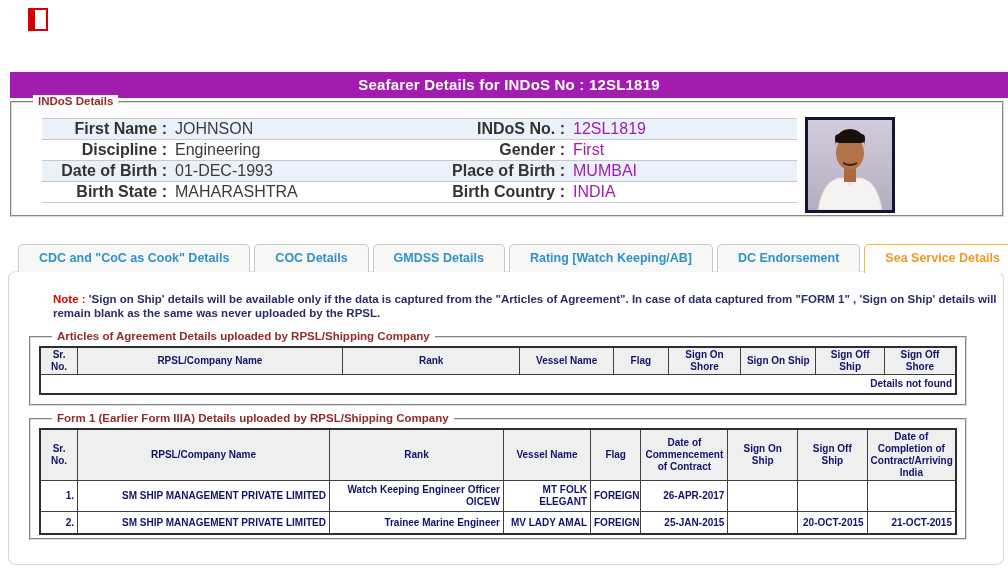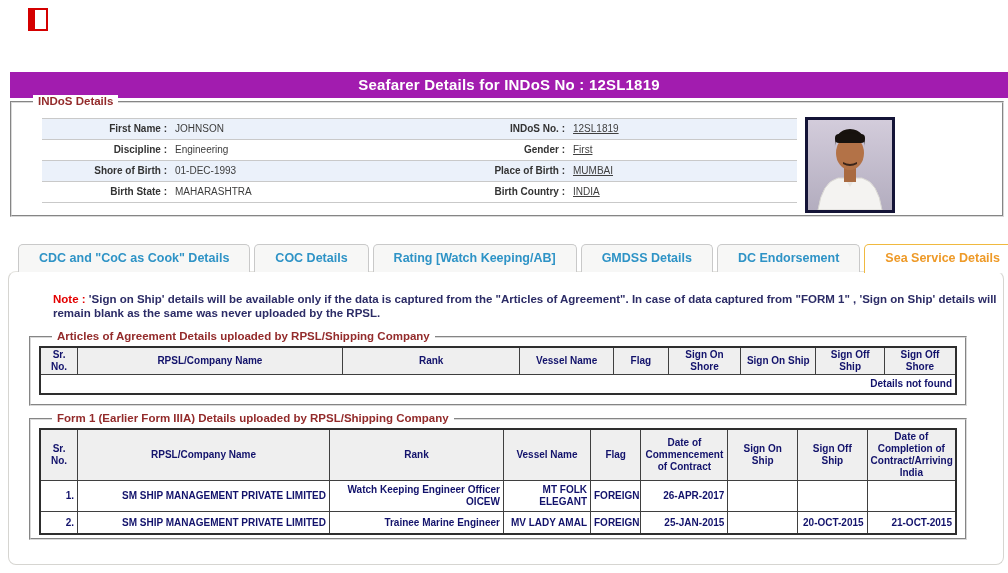--- a/index.html
+++ b/index.html
@@ -17,27 +17,27 @@
              letter-spacing:.2px;}
 
   
   .fset{position:absolute;border:2px groove #d9d9d9;background:#fff;}
   .fset-legend{position:absolute;top:-8px;left:21px;background:#ffffff;padding:0 5px;
                color:#932b2b;font-weight:bold;font-size:11.5px;white-space:nowrap;}
 
   
   .indos{left:10px;top:101px;width:990px;height:112px;}
   .d-rows{position:absolute;left:30px;top:15px;width:755px;}
-  .d-row{display:flex;height:20px;line-height:20px;font-size:10px;border-bottom:1px solid #c9c9c9;}
+  .d-row{display:flex;height:20px;line-height:20px;font-size:16px;border-bottom:1px solid #c9c9c9;}
   .d-row:first-child{border-top:1px solid #c9c9c9;}
   .d-row:nth-child(odd){background:#ebf1fa;}
   .d-label{width:125px;text-align:right;font-weight:bold;color:#333;}
   .d-val{width:230px;padding-left:8px;color:#3c3c3c;}
   .d-label2{width:160px;text-align:right;font-weight:bold;color:#333;}
-  .d-val2{flex:1;padding-left:8px;color:#404040;text-decoration:underline;}
+  .d-val2{flex:1;padding-left:8px;color:#a21caf;}
 
   .photo{position:absolute;left:793px;top:14px;width:84px;height:90px;border:3px solid #141437;
          overflow:hidden;background:#c9c2d1;}
   .photo svg{display:block;width:100%;height:100%;}
 
   
   .tabs{position:absolute;left:18px;top:244px;display:flex;gap:4px;z-index:3;}
   .tab{height:27px;line-height:27px;padding:0 20px;background:#f7f7f6;border:1px solid #c9c9c9;
        border-bottom:none;border-radius:5px 5px 0 0;color:#2e93c6;font-weight:bold;font-size:12.5px;
        white-space:nowrap;cursor:pointer;}
@@ -85,21 +85,21 @@
         <span class="d-label2">INDoS No. :</span>
         <span class="d-val2">12SL1819</span>
       </div>
       <div class="d-row">
         <span class="d-label">Discipline :</span>
         <span class="d-val">Engineering</span>
         <span class="d-label2">Gender :</span>
         <span class="d-val2">First</span>
       </div>
       <div class="d-row">
-        <span class="d-label">Shore of Birth :</span>
+        <span class="d-label">Date of Birth :</span>
         <span class="d-val">01-DEC-1993</span>
         <span class="d-label2">Place of Birth :</span>
         <span class="d-val2">MUMBAI</span>
       </div>
       <div class="d-row">
         <span class="d-label">Birth State :</span>
         <span class="d-val">MAHARASHTRA</span>
         <span class="d-label2">Birth Country :</span>
         <span class="d-val2">INDIA</span>
       </div>
@@ -121,22 +121,22 @@
         <rect x="27" y="14" width="30" height="9" rx="4" fill="#17120e"></rect>
         <path d="M35 42 Q42 46 49 42 L49 44 Q42 48 35 44 Z" fill="#3a241a"></path>
         <path d="M39 62 L45 62 L42 67 Z" fill="#e8e6e2"></path>
       </svg>
     </div>
   </div>
 
   <div class="tabs">
     <div class="tab">CDC and "CoC as Cook" Details</div>
     <div class="tab">COC Details</div>
+    <div class="tab">GMDSS Details</div>
     <div class="tab">Rating [Watch Keeping/AB]</div>
-    <div class="tab">GMDSS Details</div>
     <div class="tab">DC Endorsement</div>
     <div class="tab active">Sea Service Details</div>
 
   </div>
 
   <div class="panel">
 
     <div class="note">
       <span class="note-prefix">Note :</span><span> 'Sign on Ship' details will be available only if the data is captured from the "Articles of Agreement". In case of data captured from "FORM 1" , 'Sign on Ship' details will remain blank as the same was never uploaded by the RPSL.</span>
     </div>

